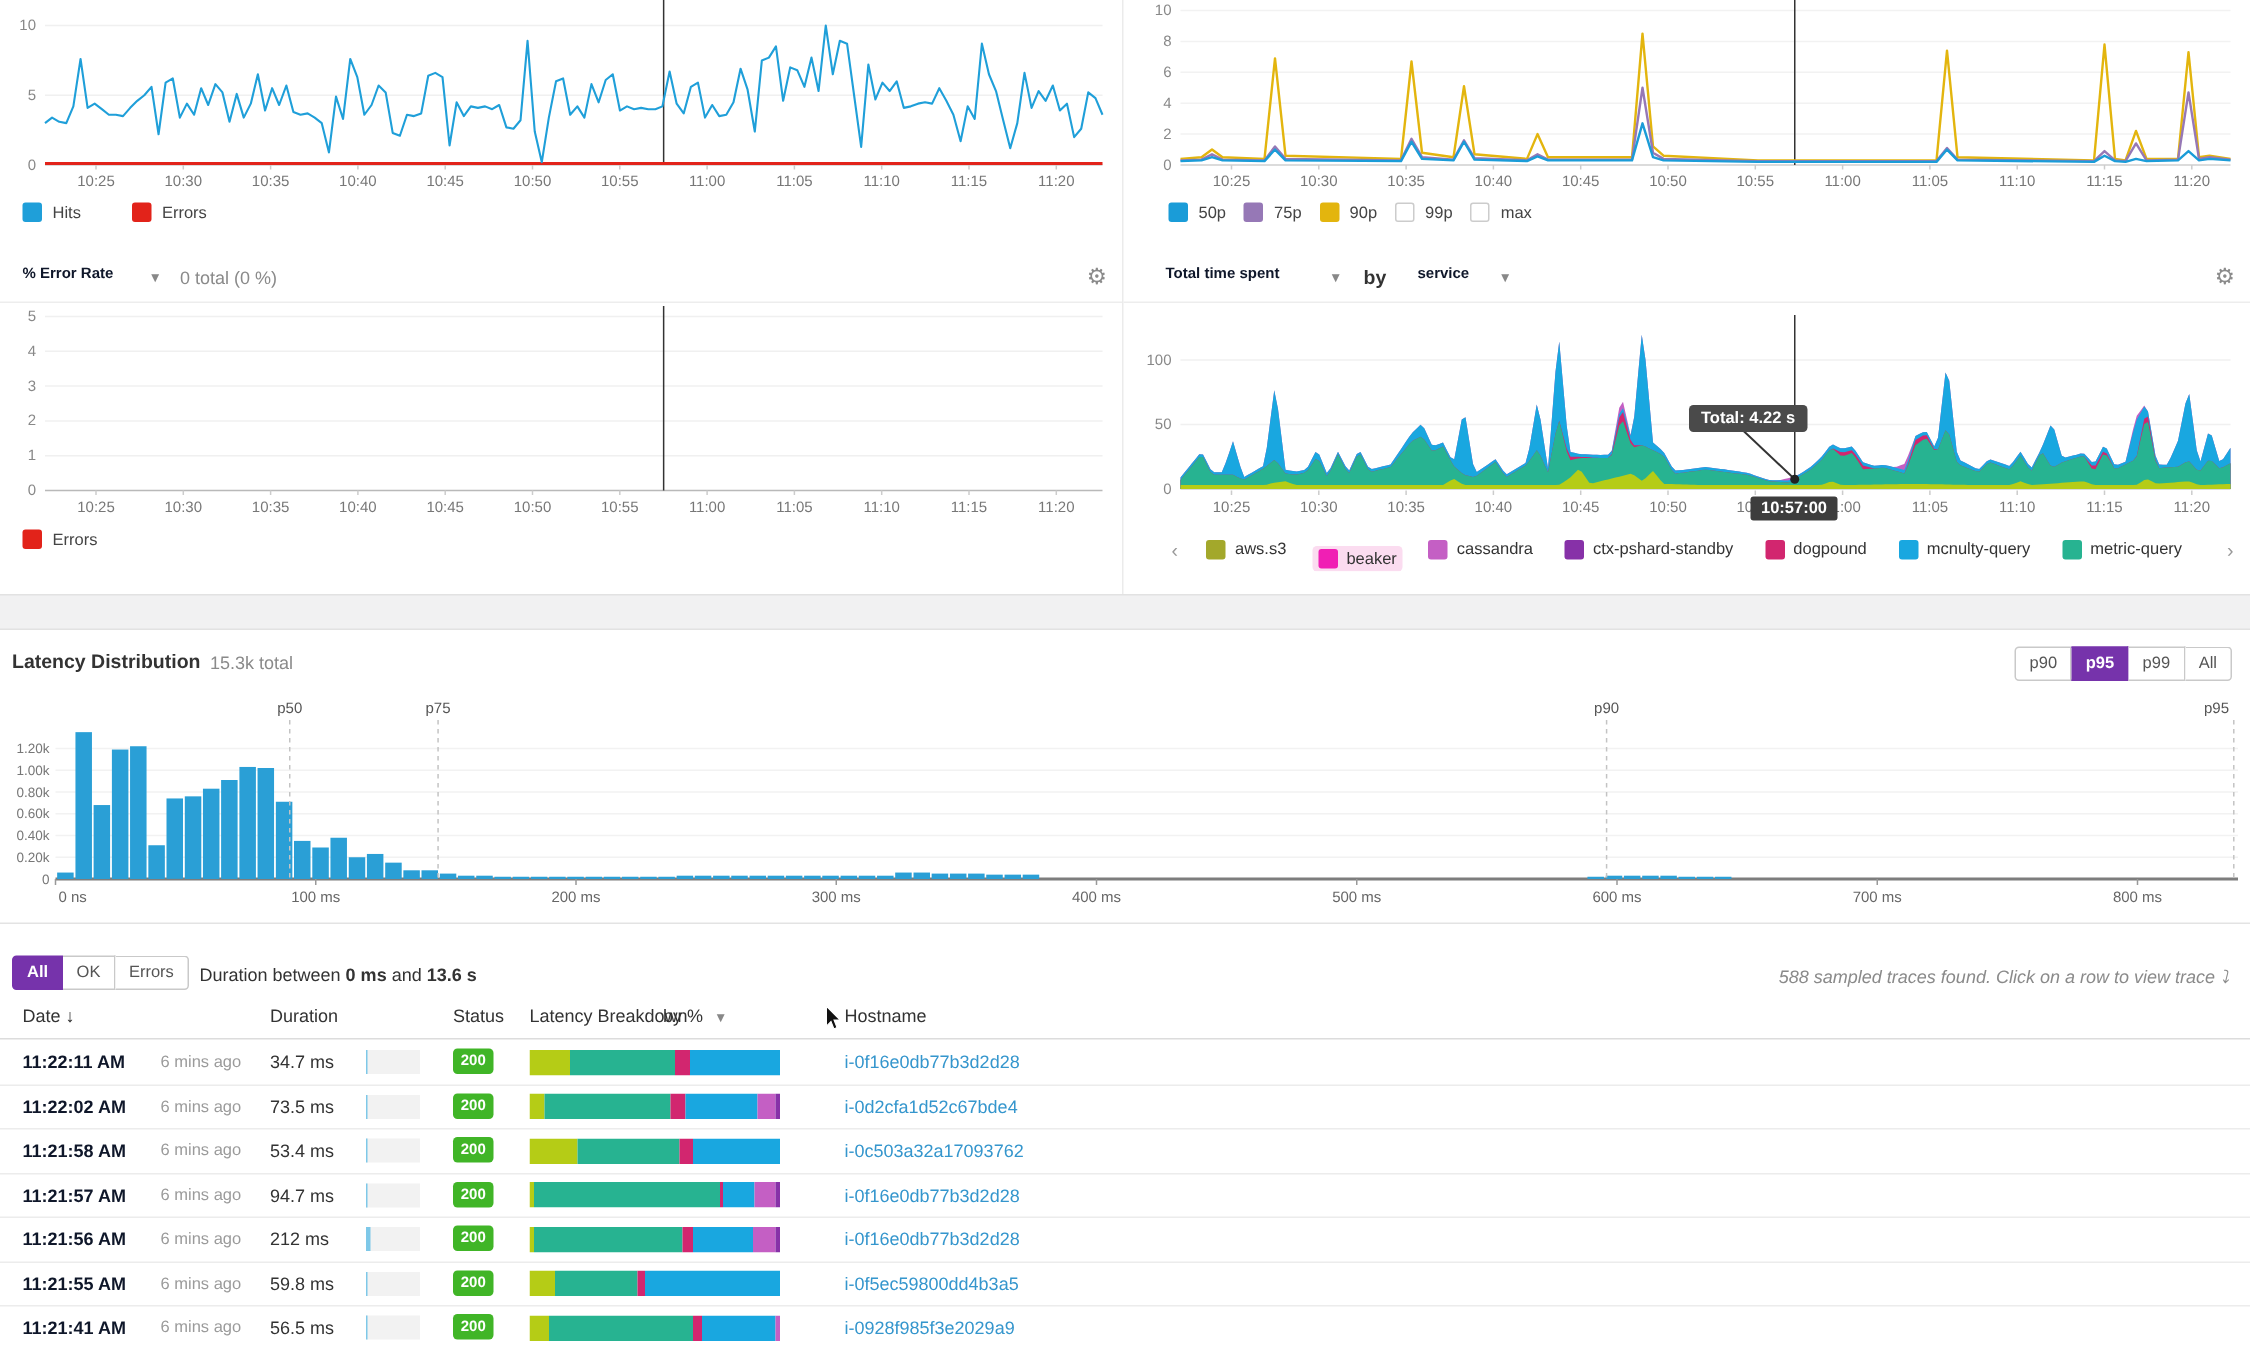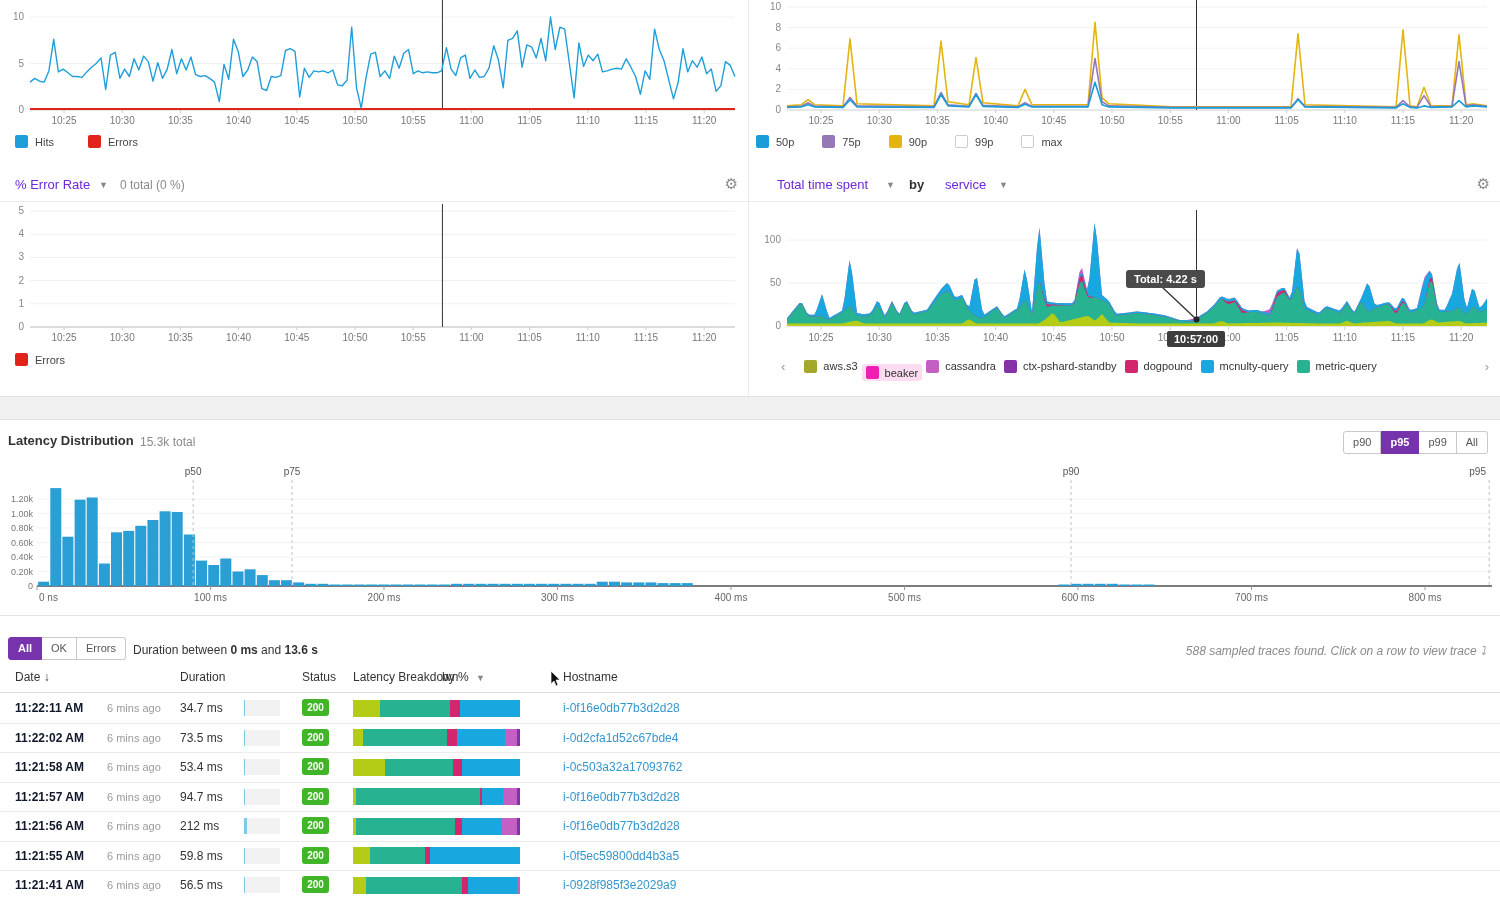--- a/index.html
+++ b/index.html
@@ -12,21 +12,21 @@
   .legend-item{display:flex;align-items:center;gap:7px;font-size:11px;color:#444;cursor:pointer;}
   .legend-item .swatch{width:13px;height:13px;border-radius:2px;display:inline-block;}
   .legend-item .swatch.empty{background:#fff;border:1px solid #ccc;box-sizing:border-box;}
   .svc-legend{position:absolute;display:flex;align-items:center;gap:13px;overflow:hidden;}
   .svc-item{display:flex;align-items:center;gap:6px;font-size:11px;color:#333;white-space:nowrap;
             padding:2px 4px;border-radius:3px;cursor:pointer;}
   .svc-item.hl{background:#fbdcf0;margin-top:13px;}
   .svc-item .swatch{width:13px;height:13px;border-radius:2px;}
   .chev{font-size:13px;color:#999;cursor:pointer;padding:0 2px;}
   .panel-head{position:absolute;left:0;right:0;height:29px;border-bottom:1px solid #ededed;}
-  .panel-head .title{font-size:13px;font-weight:normal;color:#6d28d9;}
+  .panel-head .title{font-size:10px;font-weight:bold;color:#0f172a;}
   .caret{font-size:9px;color:#888;margin-left:4px;}
   .summary{font-size:12px;color:#8a8a8a;}
   .gear{position:absolute;right:10px;top:3px;color:#8b8b8b;font-size:15px;cursor:pointer;}
   .tooltip-box{position:absolute;background:#4a4a4a;color:#fff;font-size:11px;font-weight:bold;
                padding:3px 8px;border-radius:3px;white-space:nowrap;z-index:5;}
   .time-badge{position:absolute;background:#3d3d3d;color:#fff;font-size:11px;font-weight:bold;
               padding:2px 7px;border-radius:2px;z-index:5;}
   .sep-band{position:absolute;left:0;width:1500px;background:#f1f1f2;
             border-top:1px solid #e2e2e2;border-bottom:1px solid #e2e2e2;}
   .section-title{font-size:13px;font-weight:bold;color:#333;}
@@ -191,21 +191,21 @@
       <text x="479.40000000000003" y="124" text-anchor="middle" font-size="10" fill="#777">11:00</text>
       <line x1="537.6" y1="110" x2="537.6" y2="113" stroke="#ccc"></line>
       <text x="537.6" y="124" text-anchor="middle" font-size="10" fill="#777">11:05</text>
       <line x1="595.8000000000001" y1="110" x2="595.8000000000001" y2="113" stroke="#ccc"></line>
       <text x="595.8000000000001" y="124" text-anchor="middle" font-size="10" fill="#777">11:10</text>
       <line x1="654" y1="110" x2="654" y2="113" stroke="#ccc"></line>
       <text x="654" y="124" text-anchor="middle" font-size="10" fill="#777">11:15</text>
       <line x1="712.2" y1="110" x2="712.2" y2="113" stroke="#ccc"></line>
       <text x="712.2" y="124" text-anchor="middle" font-size="10" fill="#777">11:20</text>
     </svg>
-  <div class="chart-legend" style="left:756px;top:135px;gap:28px">
+  <div class="chart-legend" style="left:779px;top:135px;gap:12px">
       <span class="legend-item">
         <span class="swatch" style="background: rgb(26, 156, 216);"></span>
         <span>50p</span>
       </span>
       <span class="legend-item">
         <span class="swatch" style="background: rgb(150, 120, 182);"></span>
         <span>75p</span>
       </span>
       <span class="legend-item">
         <span class="swatch" style="background: rgb(227, 181, 14);"></span>
@@ -266,21 +266,21 @@
       <text x="595.8000000000001" y="139" text-anchor="middle" font-size="10" fill="#777">11:10</text>
       <line x1="654" y1="125" x2="654" y2="128" stroke="#ccc"></line>
       <text x="654" y="139" text-anchor="middle" font-size="10" fill="#777">11:15</text>
       <line x1="712.2" y1="125" x2="712.2" y2="128" stroke="#ccc"></line>
       <text x="712.2" y="139" text-anchor="middle" font-size="10" fill="#777">11:20</text>
     </svg>
   <div class="tooltip-box" style="left:1126px;top:270px">Total: 4.22 s</div>
   <div class="time-badge" style="left:1167px;top:331px">10:57:00</div>
   <div class="svc-legend" style="left:779px;top:351px;width:712px">
     <span class="chev">‹</span>
-    <span id="svc-items" style="display:flex;overflow:hidden;flex:1">
+    <span id="svc-items" style="display:flex;gap:13px;overflow:hidden;flex:1">
         <span class="svc-item">
           <span class="swatch" style="background: rgb(163, 168, 43);"></span>
           <span>aws.s3</span>
         </span>
         <span class="svc-item hl">
           <span class="swatch" style="background: rgb(240, 31, 180);"></span>
           <span>beaker</span>
         </span>
         <span class="svc-item">
           <span class="swatch" style="background: rgb(196, 95, 196);"></span>

